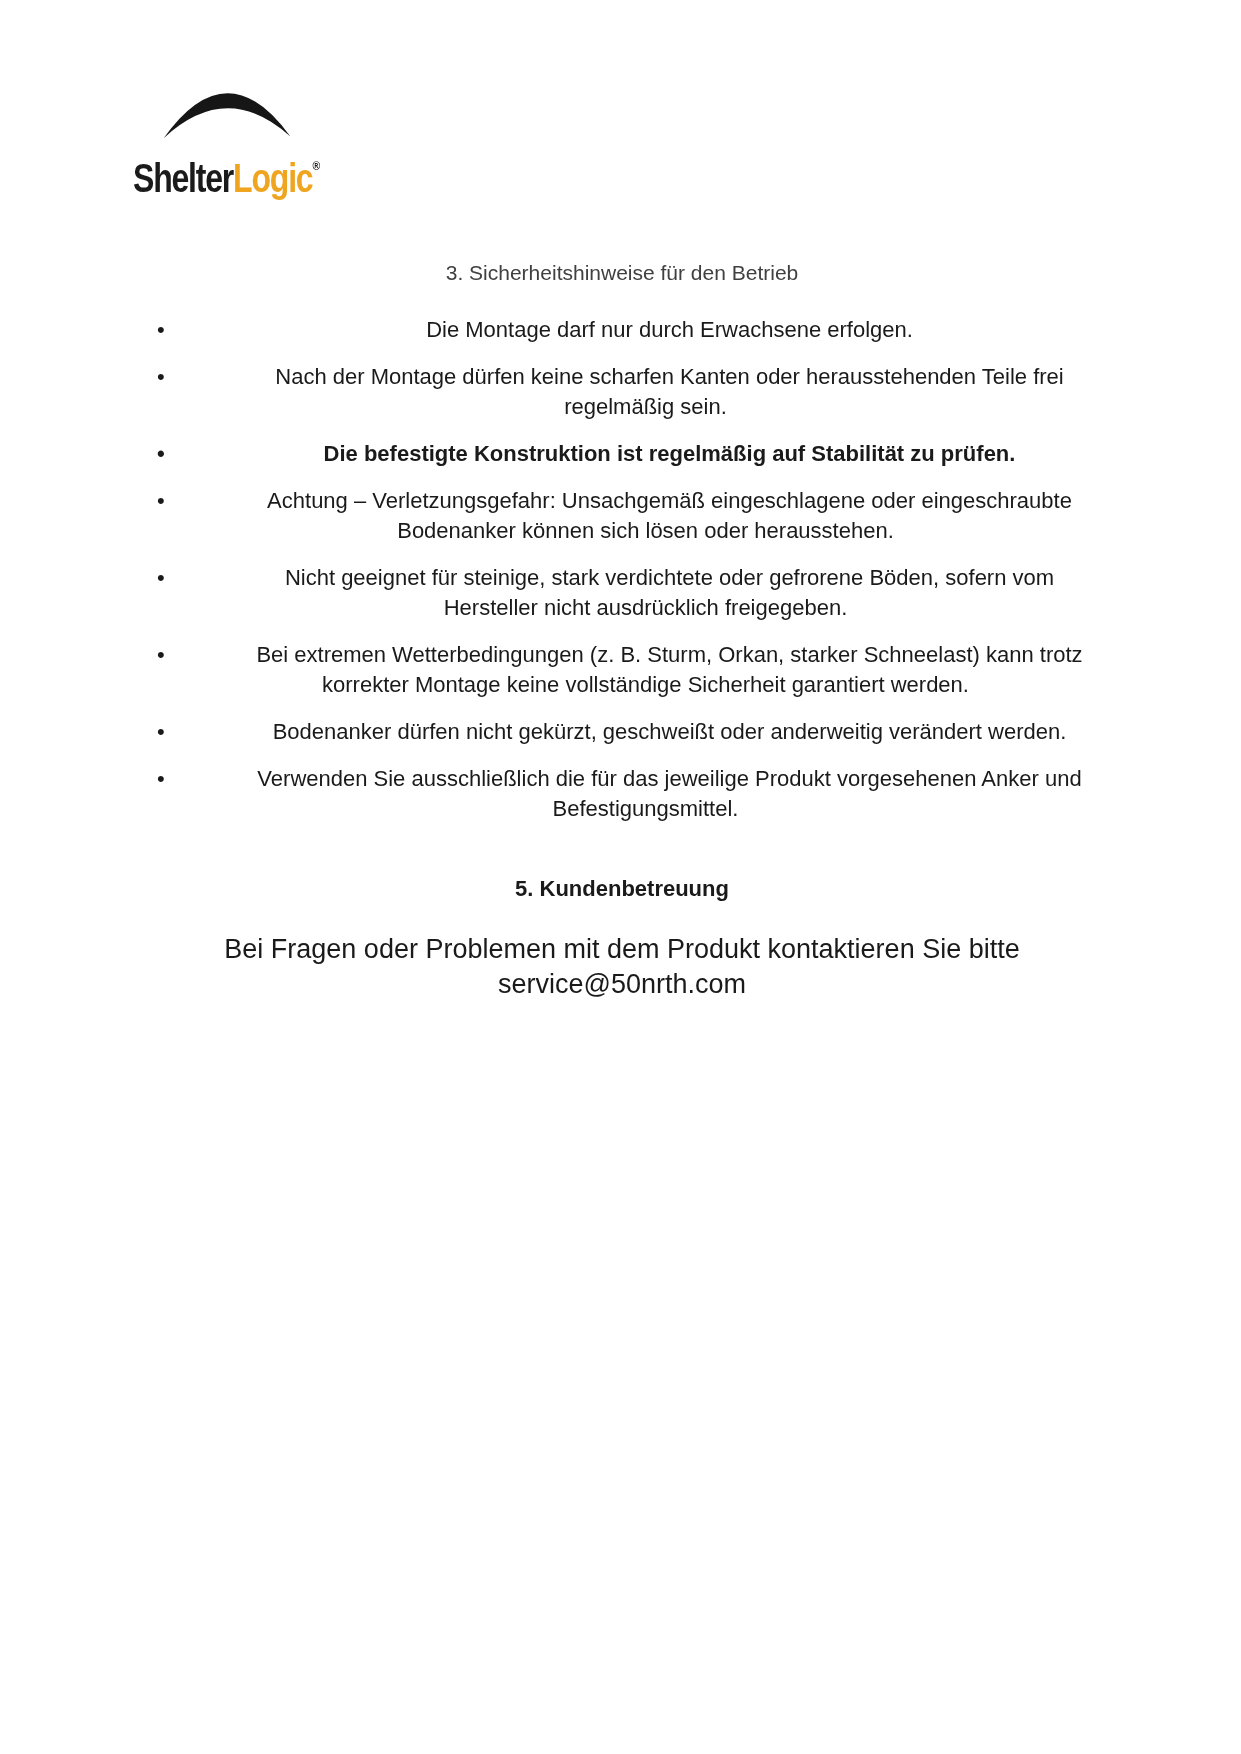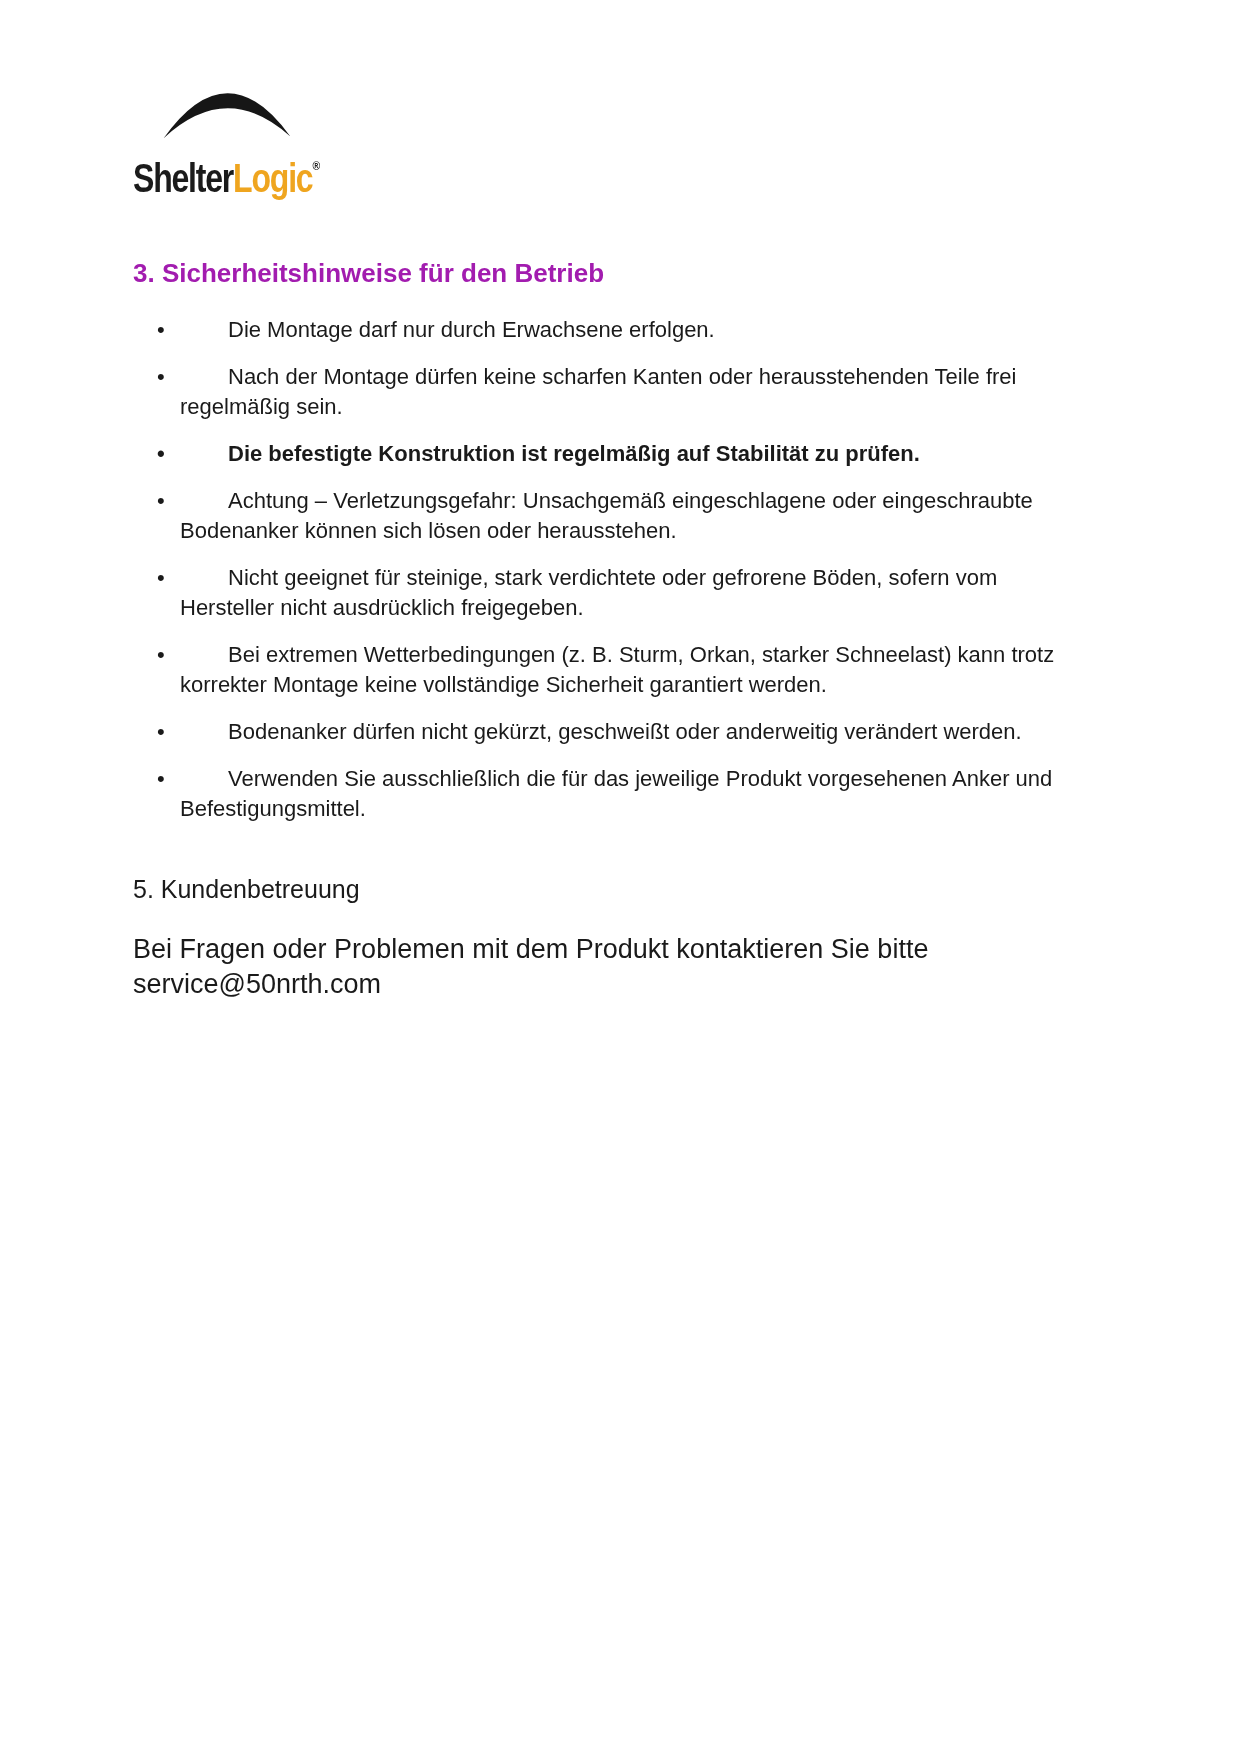--- a/index.html
+++ b/index.html
@@ -7,20 +7,21 @@
     width: 1241px; height: 1754px;
     font-family: "Liberation Sans", "DejaVu Sans", sans-serif;
     color: #1a1a1a;
     overflow: hidden;
   }
   .page {
     box-sizing: border-box;
     width: 1241px; height: 1322px;
     padding: 88px 130px 4px 133px;
     background: #ffffff;
+    text-align: center;
   }
 
   
   .logo { width: 210px; margin-bottom: 0; }
   .swoosh { display: block; width: 132px; height: 52px; margin-left: 28px; }
   .swoosh path { fill: #161616; }
   .wordmark {
     margin-top: 4px;
     font-weight: 700;
     font-size: 40px;
@@ -35,24 +36,24 @@
   .wordmark .reg {
     color: #1b1b1b;
     font-size: 13px;
     vertical-align: 22px;
     letter-spacing: 0;
   }
 
   
   .section-heading {
     margin: 44px 0 27px 0;
-    font-size: 26px;
+    font-size: 21px;
     line-height: 30px;
-    font-weight: 700;
-    color: #a21caf;
+    font-weight: 400;
+    color: #404040;
   }
   .sections > .section:first-child .section-heading { margin-top: 58px; }
 
   .bullet-list {
     list-style: none;
     margin: 0; padding: 0;
   }
   .bullet-item {
     position: relative;
     padding-left: 47px;
@@ -67,23 +68,23 @@
     font-size: 22px;
     line-height: 30px;
     color: #1a1a1a;
   }
   .bullet-item.bold, .bullet-item.bold::before { font-weight: 700; }
   .bullet-text { white-space: pre-line; margin-left: 48px; }
 
   
   .support-heading {
     margin: 48px 0 0 0;
-    font-size: 25px;
+    font-size: 22px;
     line-height: 34px;
-    font-weight: 400;
+    font-weight: 700;
   }
   .support-body {
     margin: 26px 0 0 0;
     font-size: 27px;
     line-height: 35px;
     white-space: pre-line;
   }
 </style>
 </head>
 <body>

